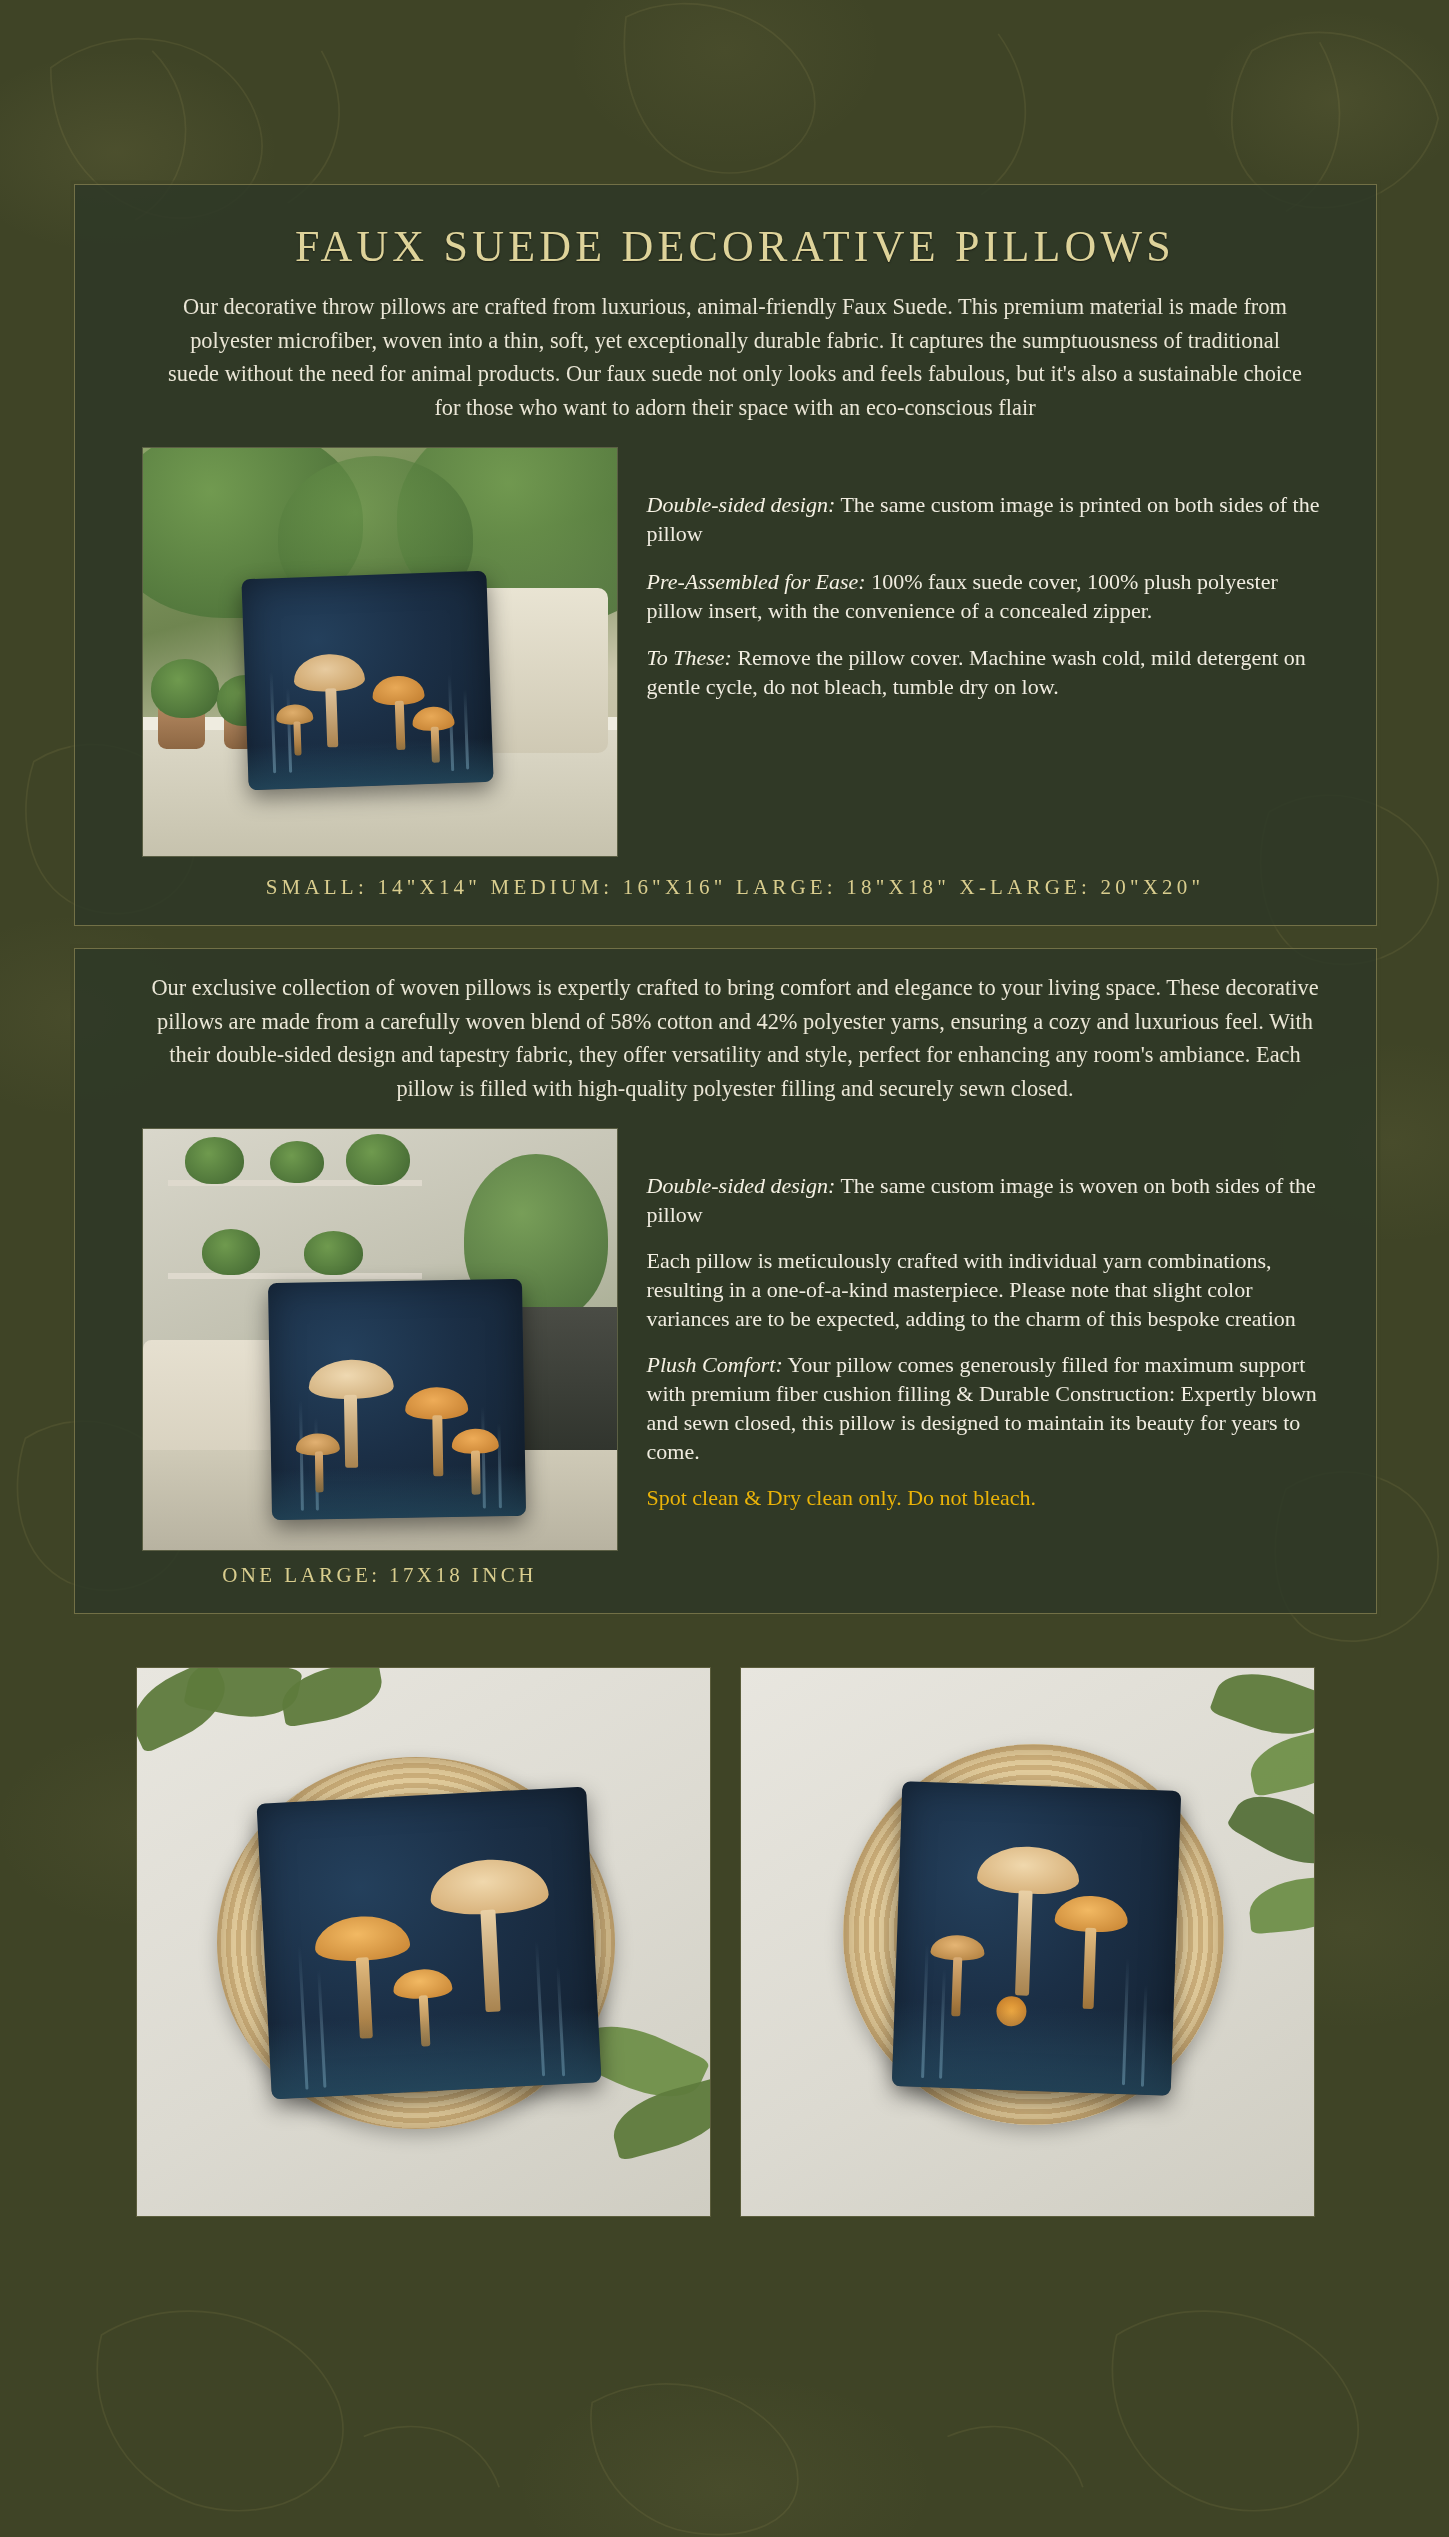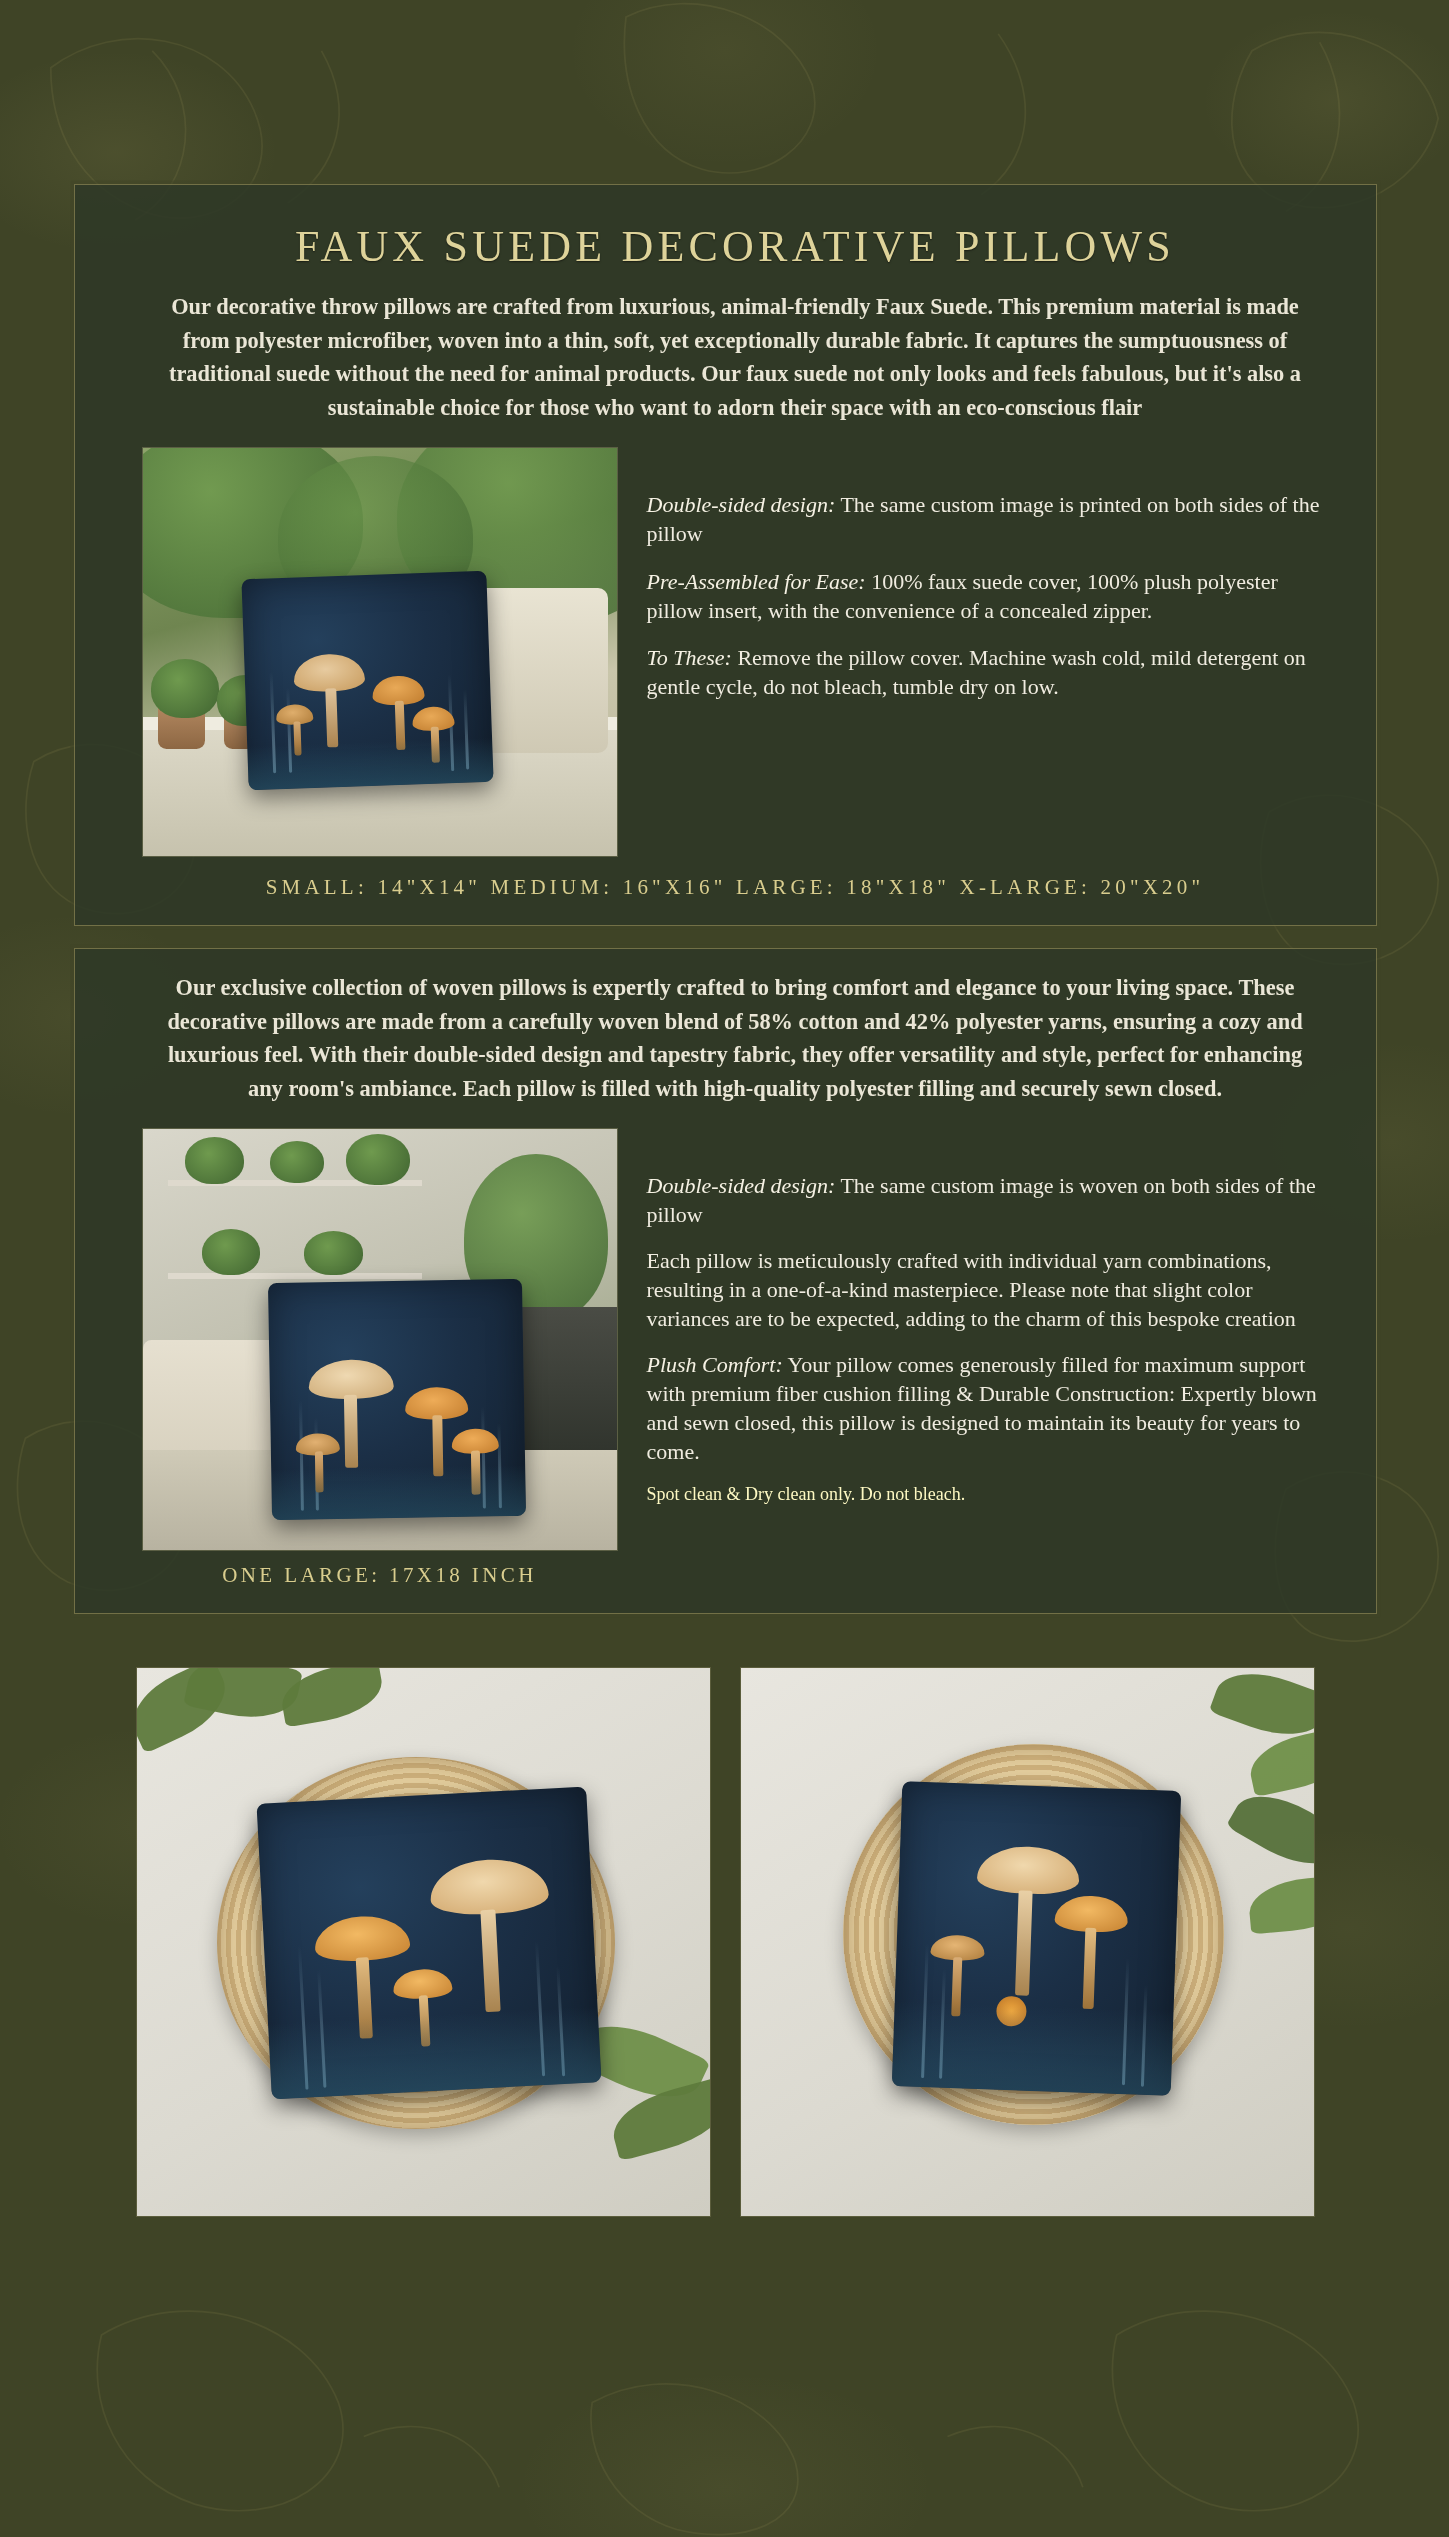--- a/index.html
+++ b/index.html
@@ -79,21 +79,20 @@
     text-shadow: 0 0.8px 1.7px rgba(0,0,0,0.5);
   }
   .section-title.woven { color: #e2d7a1; font-size: 42px; letter-spacing: 4.2px; }
 
   .intro {
     color: #eae6d6;
     font-size: 22.4px;
     line-height: 1.5;
     text-align: center;
     margin: 0 22px 22px 22px;
-    font-weight: bold;
   }
   .intro.woven { margin: 0 8.5px 22px 8.5px; }
 
   
   .row { display: flex; gap: 29px; align-items: flex-start; }
   .photo {
     flex: 0 0 auto;
     border: 1.7px solid rgba(220,210,160,0.25);
     position: relative;
     overflow: hidden;
@@ -115,21 +114,21 @@
     font-family: "Liberation Serif", serif;
   }
   .onesize {
     color: #d9cd8e;
     font-size: 21px;
     letter-spacing: 3.4px;
     text-align: center;
     margin-top: 12px;
     font-family: "Liberation Serif", serif;
   }
-  .spotclean { color: #fef9c3; font-size: 18px; margin-top: 8.5px; }
+  .spotclean { color: #eab308; font-size: 22px; margin-top: 8.5px; }
 
   
   .gallery-panel {
     width: 1303px;
     margin: 0 auto;
     background: rgba(45, 56, 38, 0.86);
     border: 0.8px solid rgba(196,180,110,0.45);
     padding: 30px 46px 20px 46px;
   }
   .gallery { display: flex; gap: 29px; justify-content: center; }

